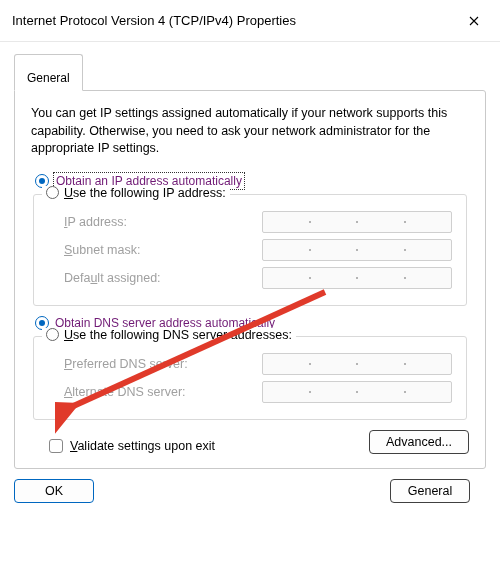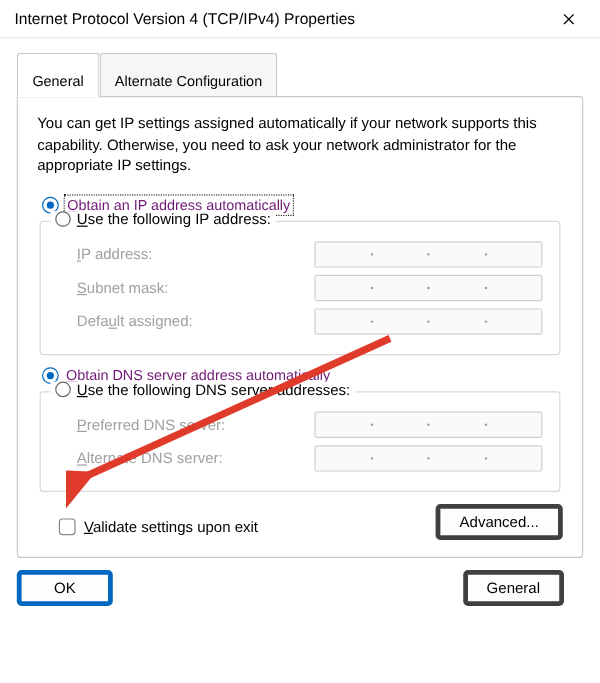--- a/index.html
+++ b/index.html
@@ -1,17 +1,17 @@
 <!DOCTYPE html>
 <html><head>
 <meta charset="utf-8">
 <style>
   * { box-sizing: border-box; font-family: "Segoe UI", Tahoma, sans-serif; }
   body { margin: 0; background: #fff; width: 500px; height: 569px; overflow: hidden; position: relative; }
-  .titlebar { display: flex; align-items: center; justify-content: space-between; height: 32px; padding: 0 4px 0 12px; font-size: 13px; color: #000; border-bottom: 1px solid #e8e8e8; }
+  .titlebar { display: flex; align-items: center; justify-content: space-between; height: 42px; padding: 0 4px 0 12px; font-size: 13px; color: #000; border-bottom: 1px solid #e8e8e8; }
   .title-close { width: 44px; height: 30px; display:flex; align-items:center; justify-content:center; }
   .title-close svg { width: 10px; height: 10px; }
   .client { padding: 12px 14px 12px 14px; }
   .tabs { display:flex; gap:0; margin-bottom: -1px; }
   .tab { font-size: 12px; padding: 16px 12px 5px 12px; border: 1px solid #c9c9c9; border-bottom: none; border-radius: 3px 3px 0 0; background:#fff; position:relative; }
   .tab.active { background:#fff; border-bottom: 1px solid #fff; z-index:2; }
   .tab.inactive { background:#f6f6f6; }
   .tabpanel { border: 1px solid #c9c9c9; border-radius: 0 3px 3px 3px; padding: 14px 16px 14px 16px; background:#fff; position:relative; }
   .intro { font-size: 12.5px; color:#000; line-height:1.4; margin-bottom: 16px; }
   .radio-row { display:flex; align-items:center; gap:6px; font-size:12px; color:#701a75; margin: 6px 0 6px 4px; }
@@ -23,42 +23,41 @@
   .grouplegend { position:absolute; top:-9px; left:8px; background:#fff; padding:0 4px; display:flex; align-items:center; gap:5px; font-size:12.5px; }
   .grouplegend .radio { width:13px; height:13px; }
   .fieldrow { display:flex; align-items:center; justify-content:space-between; font-size:12.5px; margin:6px 0; }
   .fieldrow .lbl { color:#a0a0a0; }
   .fieldrow .lbl .ul { text-decoration: underline; text-decoration-color:#a0a0a0; }
   .ipbox { width:190px; height:22px; border:1px solid #cfcfcf; background:#fafafa; display:flex; align-items:center; justify-content:space-evenly; color:#9c9c9c; font-size:11px; border-radius:2px; }
   .ipbox span { width:2px; height:2px; background:#9c9c9c; border-radius:50%; display:inline-block; }
   .chk-row { display:flex; align-items:center; gap:7px; font-size:12.5px; margin: 8px 0 0 6px; padding-left: 12px; }
   .chk { width:14px; height:14px; border:1px solid #888; border-radius:3px; background:#fff; }
   .adv-row { display:flex; justify-content: space-between; align-items:center; margin-top: 6px; }
-  .btn { font-size:12.5px; padding: 4px 16px; border:4px solid #404040; border-radius:4px; background:#fdfdfd; min-width:80px; text-align:center; }
+  .btn { font-size:12.5px; padding: 4px 16px; border:1px solid #404040; border-radius:4px; background:#fdfdfd; min-width:80px; text-align:center; }
   .btn.accent { border-color:#0067c0; }
   .footer { display:flex; justify-content:space-between; gap:8px; padding: 10px 16px 0 0; }
   
   .arrow { position:absolute; left:40px; top:195px; pointer-events:none; z-index:5; }
 </style>
 </head>
 <body>
 
 <div class="titlebar">
   <span>Internet Protocol Version 4 (TCP/IPv4) Properties</span>
   <div class="title-close">
     <svg viewBox="0 0 10 10">
         <path d="M1 1 L9 9 M9 1 L1 9" stroke="#000" stroke-width="1.1" fill="none"></path>
       </svg>
   </div>
 </div>
 
 <div class="client">
   <div class="tabs">
     <div class="tab active">General</div>
-    <div class="tab inactive">Alternate Configuration</div>
   </div>
 
   <div class="tabpanel">
     <div class="intro">You can get IP settings assigned automatically if your network supports this capability. Otherwise, you need to ask your network administrator for the appropriate IP settings.</div>
 
     <div class="radio-row">
       <div class="radio checked">
           <div class="dot"></div>
         </div>
       <span class="focus-rect"><span style="text-decoration:underline">O</span><span>btain an IP address automatically</span></span>

